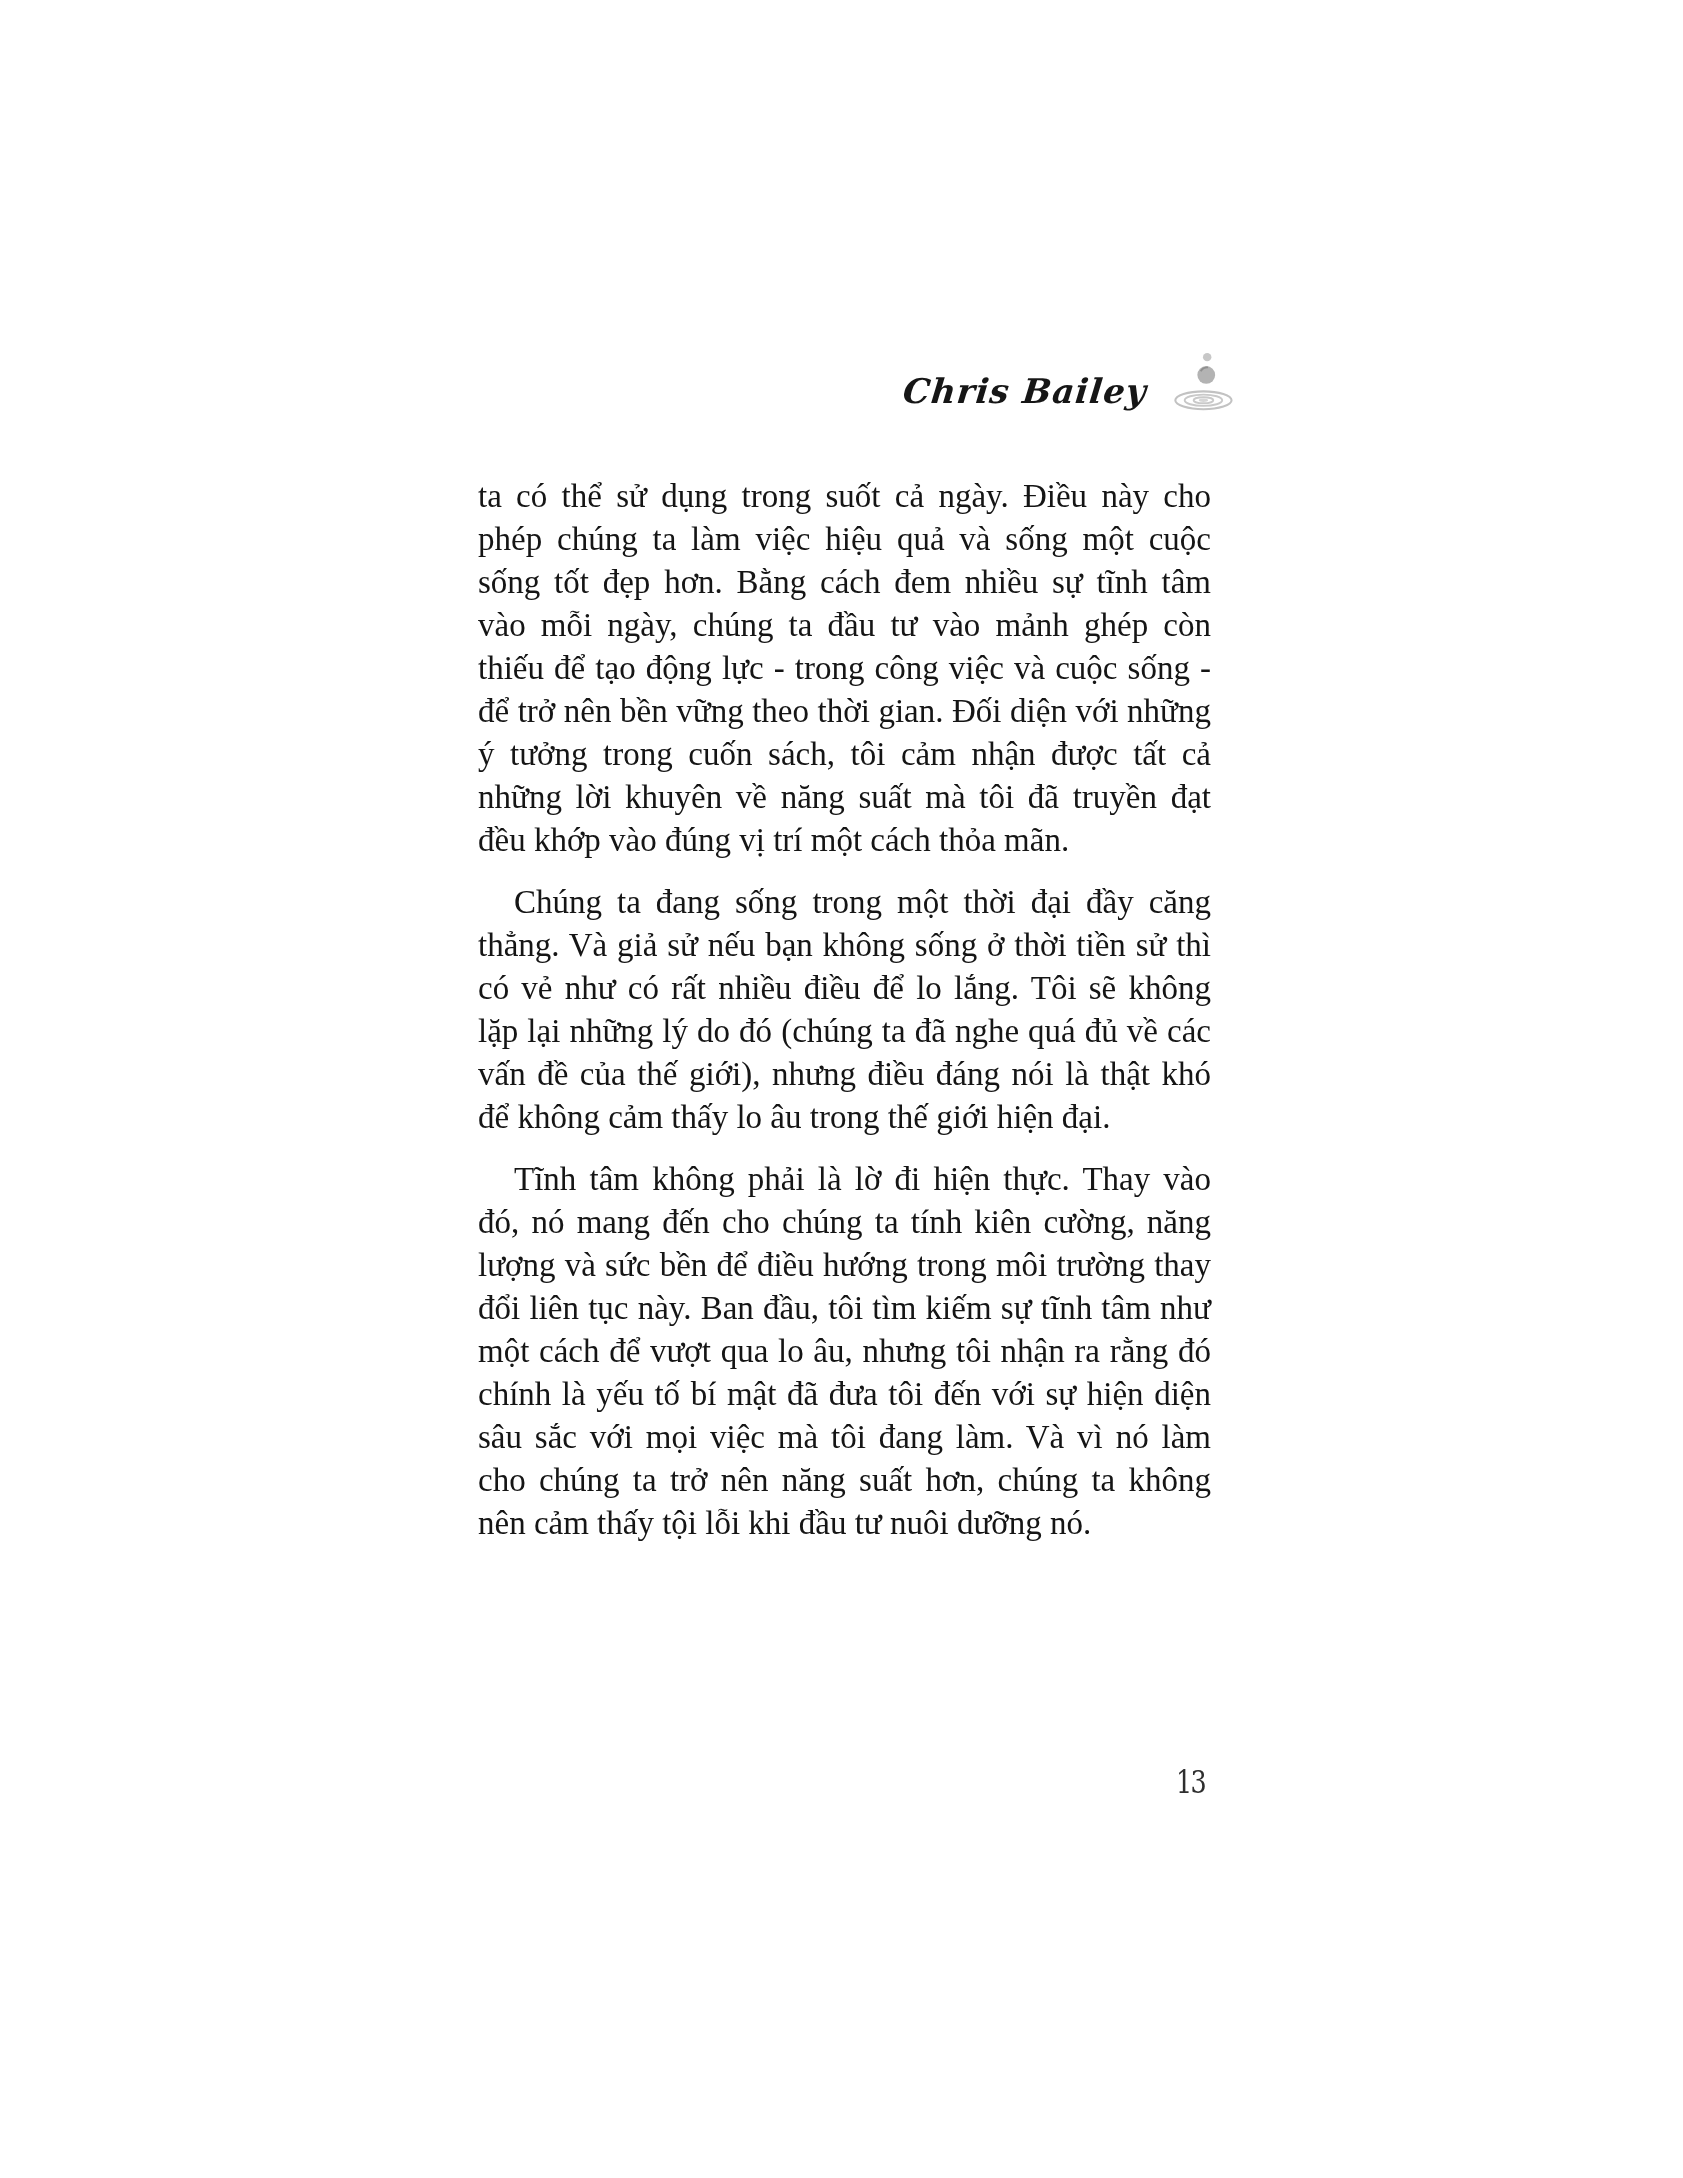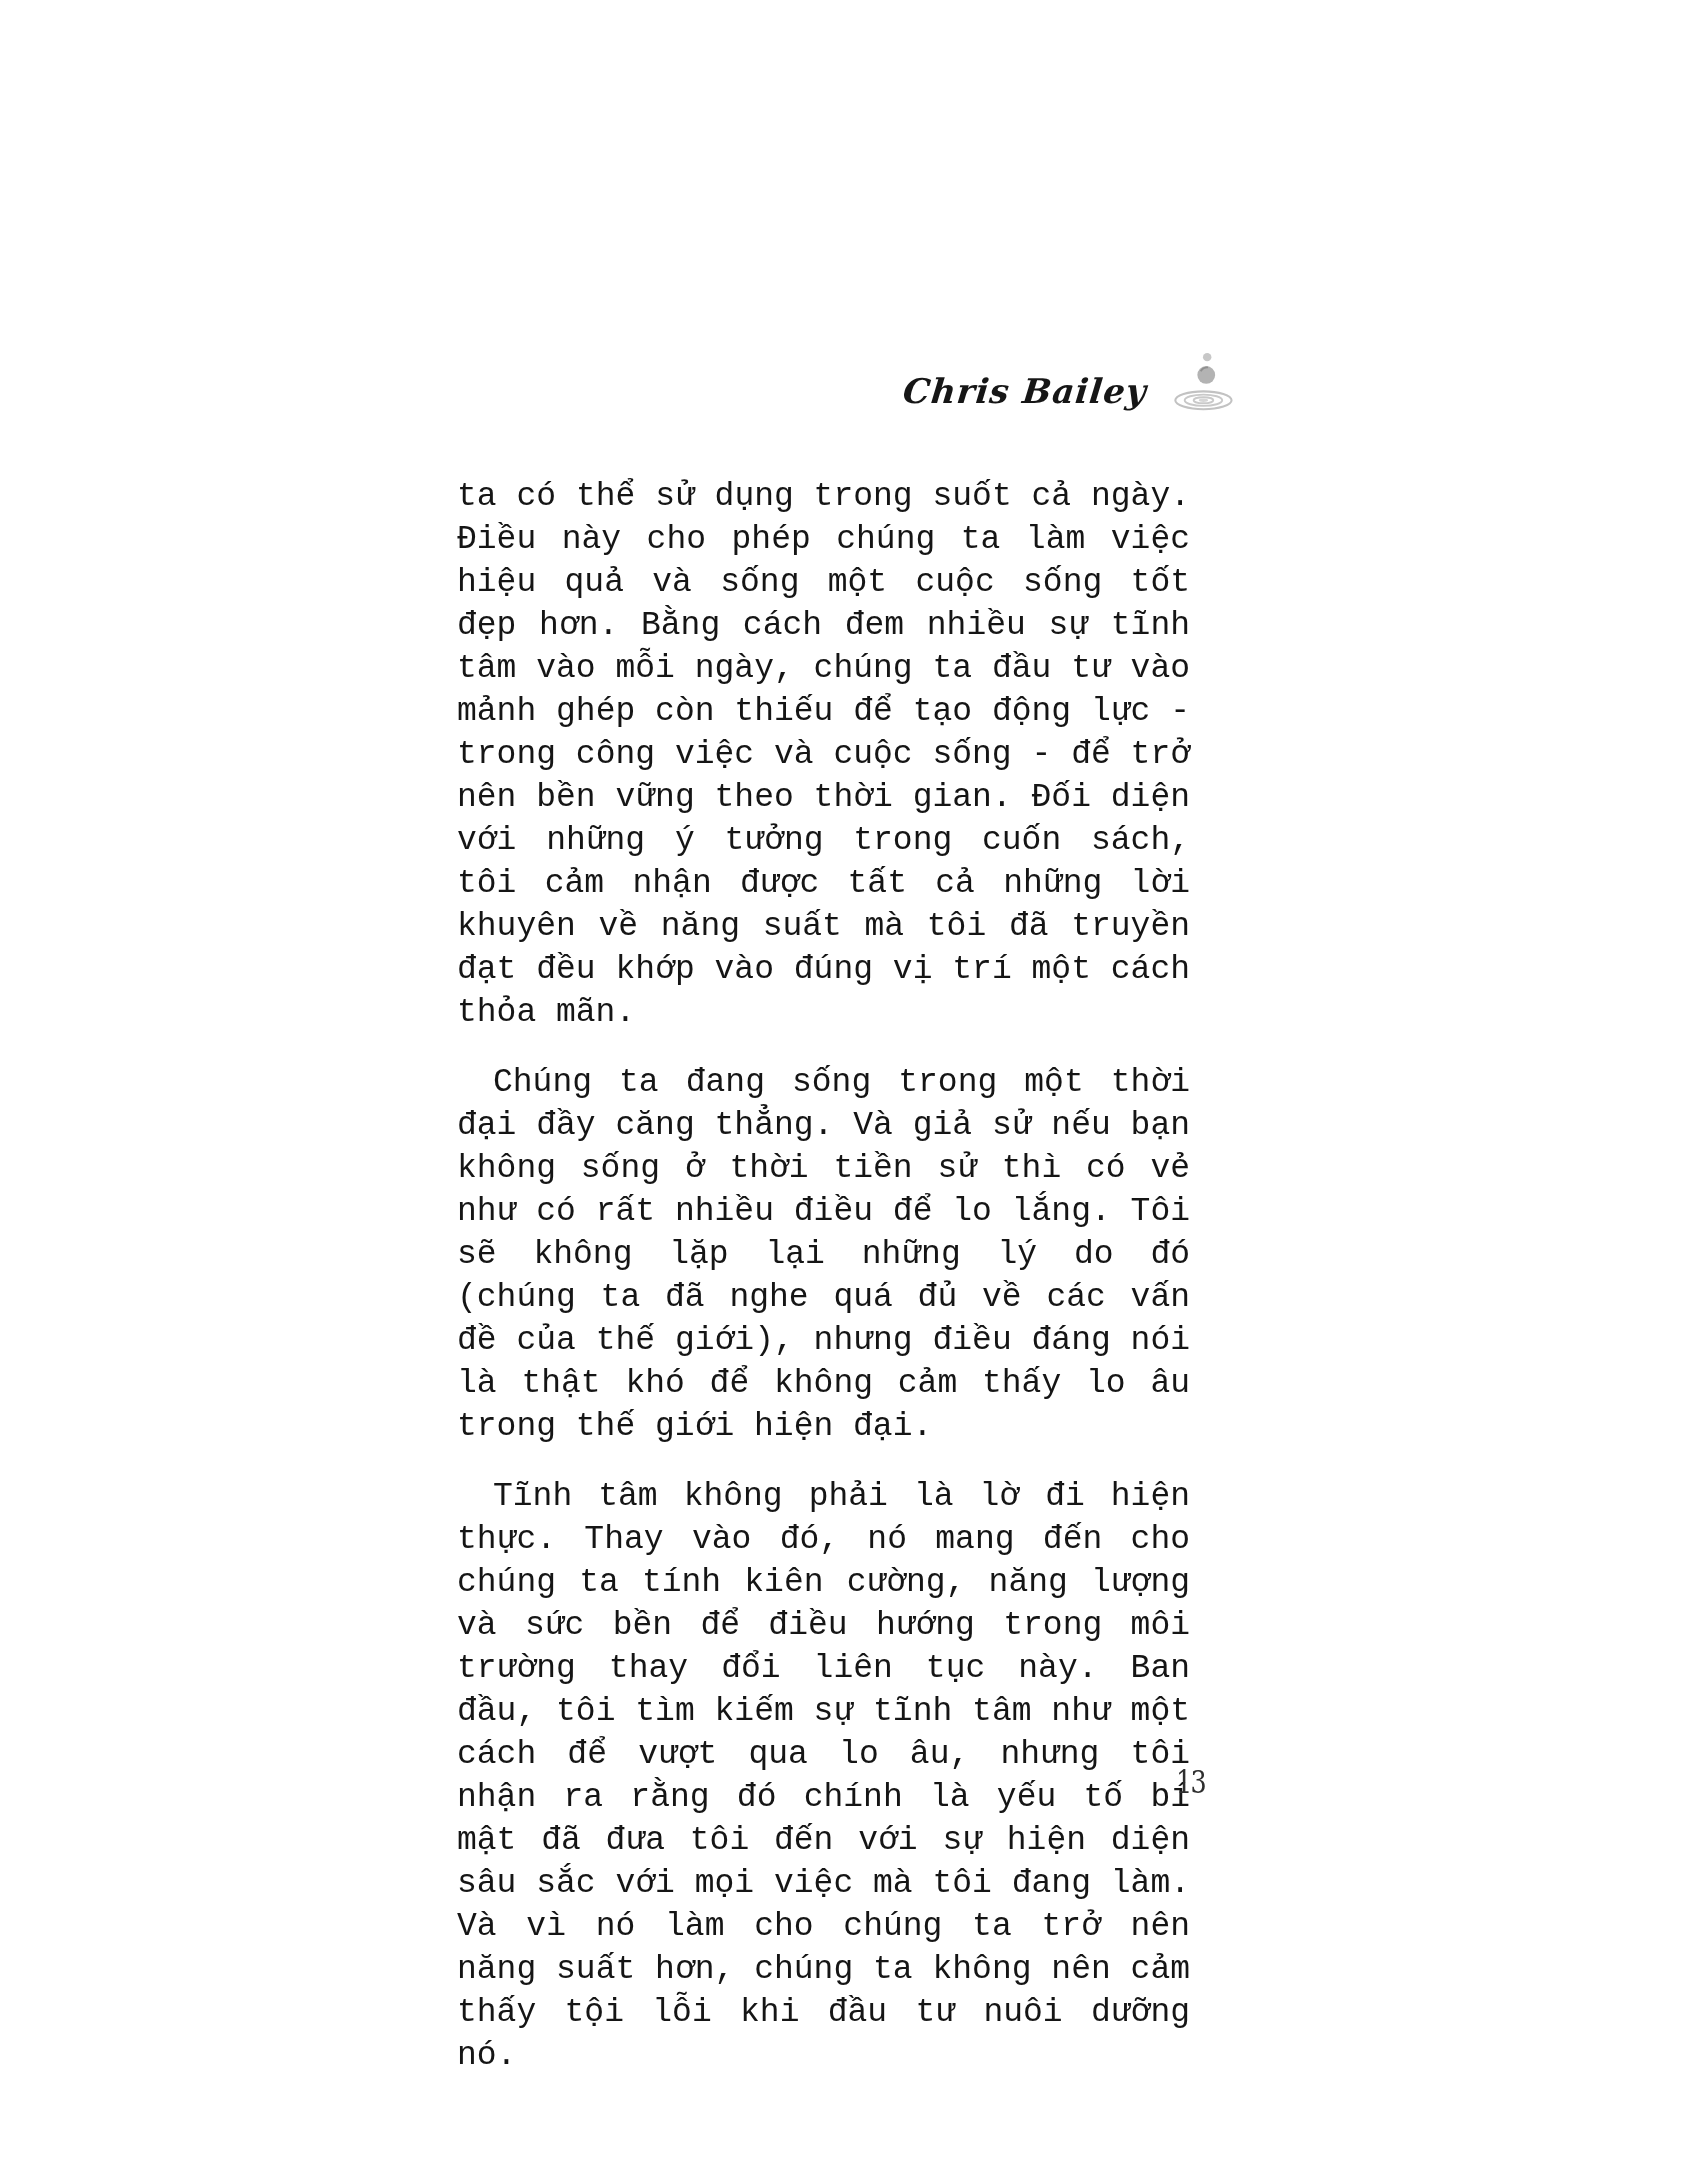--- a/index.html
+++ b/index.html
@@ -29,30 +29,29 @@
     font-size: 34px;
     letter-spacing: 1px;
     color: #161616;
     transform: skewX(-6deg);
     padding-bottom: 4px;
   }
   .drop-icon { width: 75px; height: 67px; flex: 0 0 auto; }
   .content {
     position: absolute;
     top: 475px;
-    left: 457px;
+    left: 478px;
     width: 733px;
     font-size: 33px;
     line-height: 43px;
     color: #151515;
     text-align: justify;
-    font-family: Liberation Mono, monospace;
   }
   .content p { margin: 0; }
-  .content p + p { margin-top: 27px; text-indent: 36px; }
+  .content p + p { margin-top: 19px; text-indent: 36px; }
   .page-number {
     position: absolute;
     top: 1764px;
     left: 478px;
     width: 727px;
     text-align: right;
     font-family: "DejaVu Serif", serif;
     font-size: 31px;
     letter-spacing: -2px;
     color: #2e2e2e;

